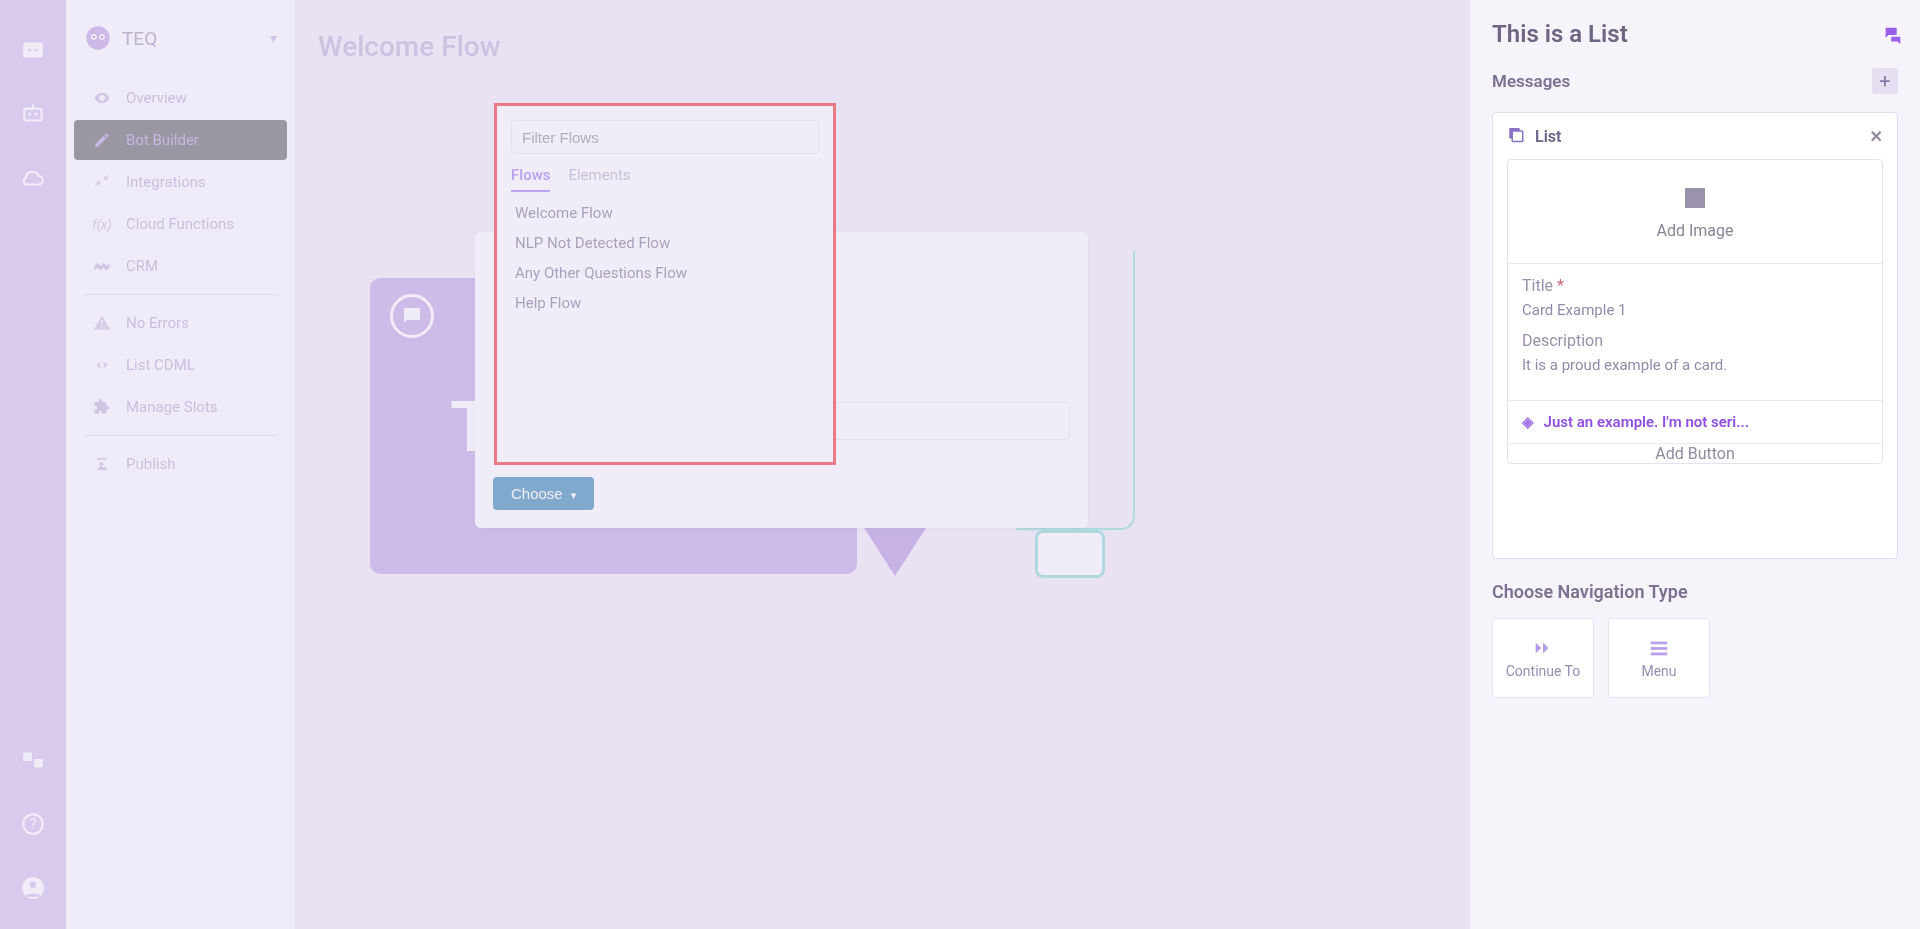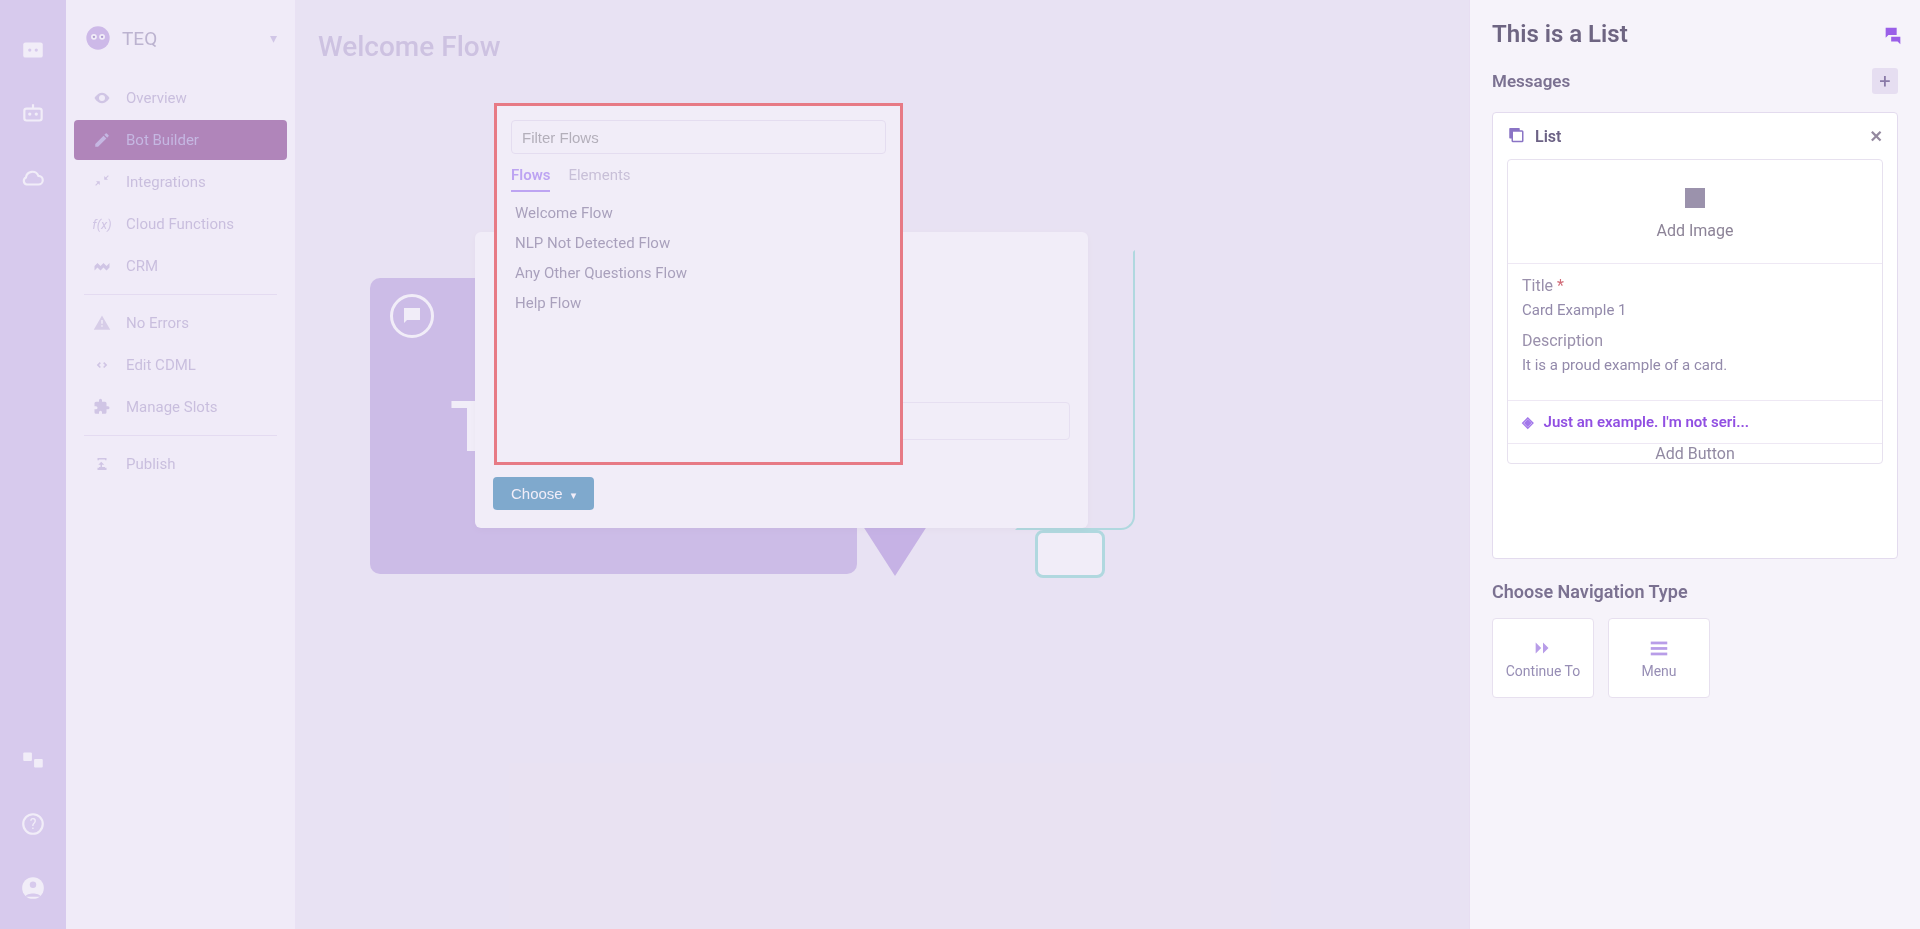--- a/index.html
+++ b/index.html
@@ -15,21 +15,21 @@
   .rail .icon { width: 40px; height: 40px; display:flex; align-items:center; justify-content:center; margin: 12px 0; color: #fff; }
   .rail svg { width: 26px; height: 26px; fill: currentColor; }
   .rail .bottom { padding-bottom: 18px; }
 
   
   .sidebar { position: absolute; left: 66px; top: 0; width: 230px; height: 100%; background: #fdfbfe; border-right: 1px solid #eee5f5; padding-top: 24px; z-index: 2; }
   .workspace { display:flex; align-items:center; gap: 10px; padding: 0 18px 24px 18px; color: #8a7fa6; font-size: 19px; }
   .workspace .owl { width: 28px; height: 28px; color:#aa8ad8; }
   .workspace .caret { margin-left:auto; font-size: 14px; color:#b8a9d9; }
   .nav-item { display:flex; align-items:center; gap: 14px; padding: 10px 18px; color: #a798c6; font-size: 15px; cursor:pointer; border-radius: 4px; margin: 2px 8px; }
-  .nav-item.active { background: #701a75; color: #9d87cf; }
+  .nav-item.active { background: #404040; color: #9d87cf; }
   .nav-item .nic { width: 20px; height: 20px; display:flex; align-items:center; justify-content:center; }
   .nav-sep { height:1px; background:#e3d8f0; margin: 8px 18px; }
 
   
   .canvas { position:absolute; left: 296px; top:0; right: 451px; bottom:0; z-index: 2; }
   .page-title { position:absolute; left: 22px; top: 30px; font-size: 28px; color:#b0a0cd; font-weight: 500; }
 
   .flow-card { position:absolute; left: 74px; top: 278px; width: 487px; height: 296px; background:#ae92da; border-radius: 10px; }
   .flow-card .bubble { position:absolute; left: 20px; top: 16px; width: 44px; height:44px; border-radius:50%; border:3px solid #fff; display:flex; align-items:center; justify-content:center; color:#fff; }
   .flow-card .letter { position:absolute; left: 80px; top: 108px; color:#fff; font-size: 70px; font-weight:500;}
@@ -38,21 +38,21 @@
   .other-square { position:absolute; left: 739px; top: 530px; width: 70px; height: 48px; border: 3px solid #6fd1c7; border-radius: 8px; background:#fff; }
   .other-line  { position:absolute; left: 719px; top: 250px; width: 120px; height: 280px; border: 2px solid transparent; border-right-color:#6fd1c7; border-bottom-color:#6fd1c7; border-bottom-right-radius: 14px; pointer-events:none; }
 
   
   .white-card { position:absolute; left: 179px; top: 232px; width: 613px; height: 296px; background:#fff; border-radius: 6px; box-shadow: 0 2px 6px rgba(0,0,0,.06); z-index: 6; }
   .white-card .slot { position:absolute; left: 60px; top: 170px; right: 18px; height: 38px; border:1px solid #e6e0ef; border-radius:4px;}
   .choose-btn { position:absolute; left: 18px; bottom: 18px; background:#0369a1; color:#fff; border:none; border-radius:4px; padding: 8px 18px; font-size:15px; display:flex; align-items:center; gap:8px;}
   .choose-btn .caret{ font-size:11px; }
 
   
-  .dropdown { position:absolute; left: 198px; top: 103px; width: 409px; height: 362px; background:#fff; z-index: 8; border: 3px solid #e80000; padding: 14px 14px 10px 14px; }
+  .dropdown { position:absolute; left: 198px; top: 103px; width: 342px; height: 362px; background:#fff; z-index: 8; border: 3px solid #e80000; padding: 14px 14px 10px 14px; }
   .dropdown input { width: 100%; height: 34px; border:1px solid #e3dced; border-radius:4px; padding: 0 10px; font-size: 15px; color:#665e78; outline:none; }
   .dropdown .tabs { display:flex; gap: 18px; margin-top: 12px; font-size: 15px; }
   .dropdown .tab { color:#a59bb8; padding-bottom: 6px; cursor:pointer; }
   .dropdown .tab.active { color:#8c5df2; border-bottom: 2px solid #8c5df2; font-weight: 600; }
   .dropdown .list { margin-top: 6px; height: 240px; overflow-y: scroll; }
   .dropdown .list::-webkit-scrollbar{ width: 12px; }
   .dropdown .list::-webkit-scrollbar-track{ background:#faf8fc; }
   .dropdown .list::-webkit-scrollbar-thumb{ background:#ece6f3; border-radius: 2px;}
   .dropdown .li { padding: 6px 4px; color:#5f567a; font-size: 15px; cursor:pointer; }
 
@@ -190,21 +190,21 @@
         </svg>
       </span>
     <span>No Errors</span>
   </div>
   <div class="nav-item">
     <span class="nic">
         <svg viewBox="0 0 24 24" width="18" height="18" fill="#b6a6d4">
           <path d="M9 16l-4-4 4-4 1.5 1.5L8 12l2.5 2.5L9 16zm6-8 4 4-4 4-1.5-1.5L16 12l-2.5-2.5L15 8z"></path>
         </svg>
       </span>
-    <span>Edit CDML</span>
+    <span>List CDML</span>
   </div>
   <div class="nav-item">
     <span class="nic">
         <svg viewBox="0 0 24 24" width="18" height="18" fill="#b6a6d4">
           <path d="M20 11h-2V7a2 2 0 0 0-2-2h-4V3a2 2 0 1 0-4 0v2H4a2 2 0 0 0-2 2v4h2a2 2 0 1 1 0 4H2v4a2 2 0 0 0 2 2h4v-2a2 2 0 1 1 4 0v2h4a2 2 0 0 0 2-2v-4h2a2 2 0 1 0 0-4z"></path>
         </svg>
       </span>
     <span>Manage Slots</span>
   </div>
   <div class="nav-sep"></div>

